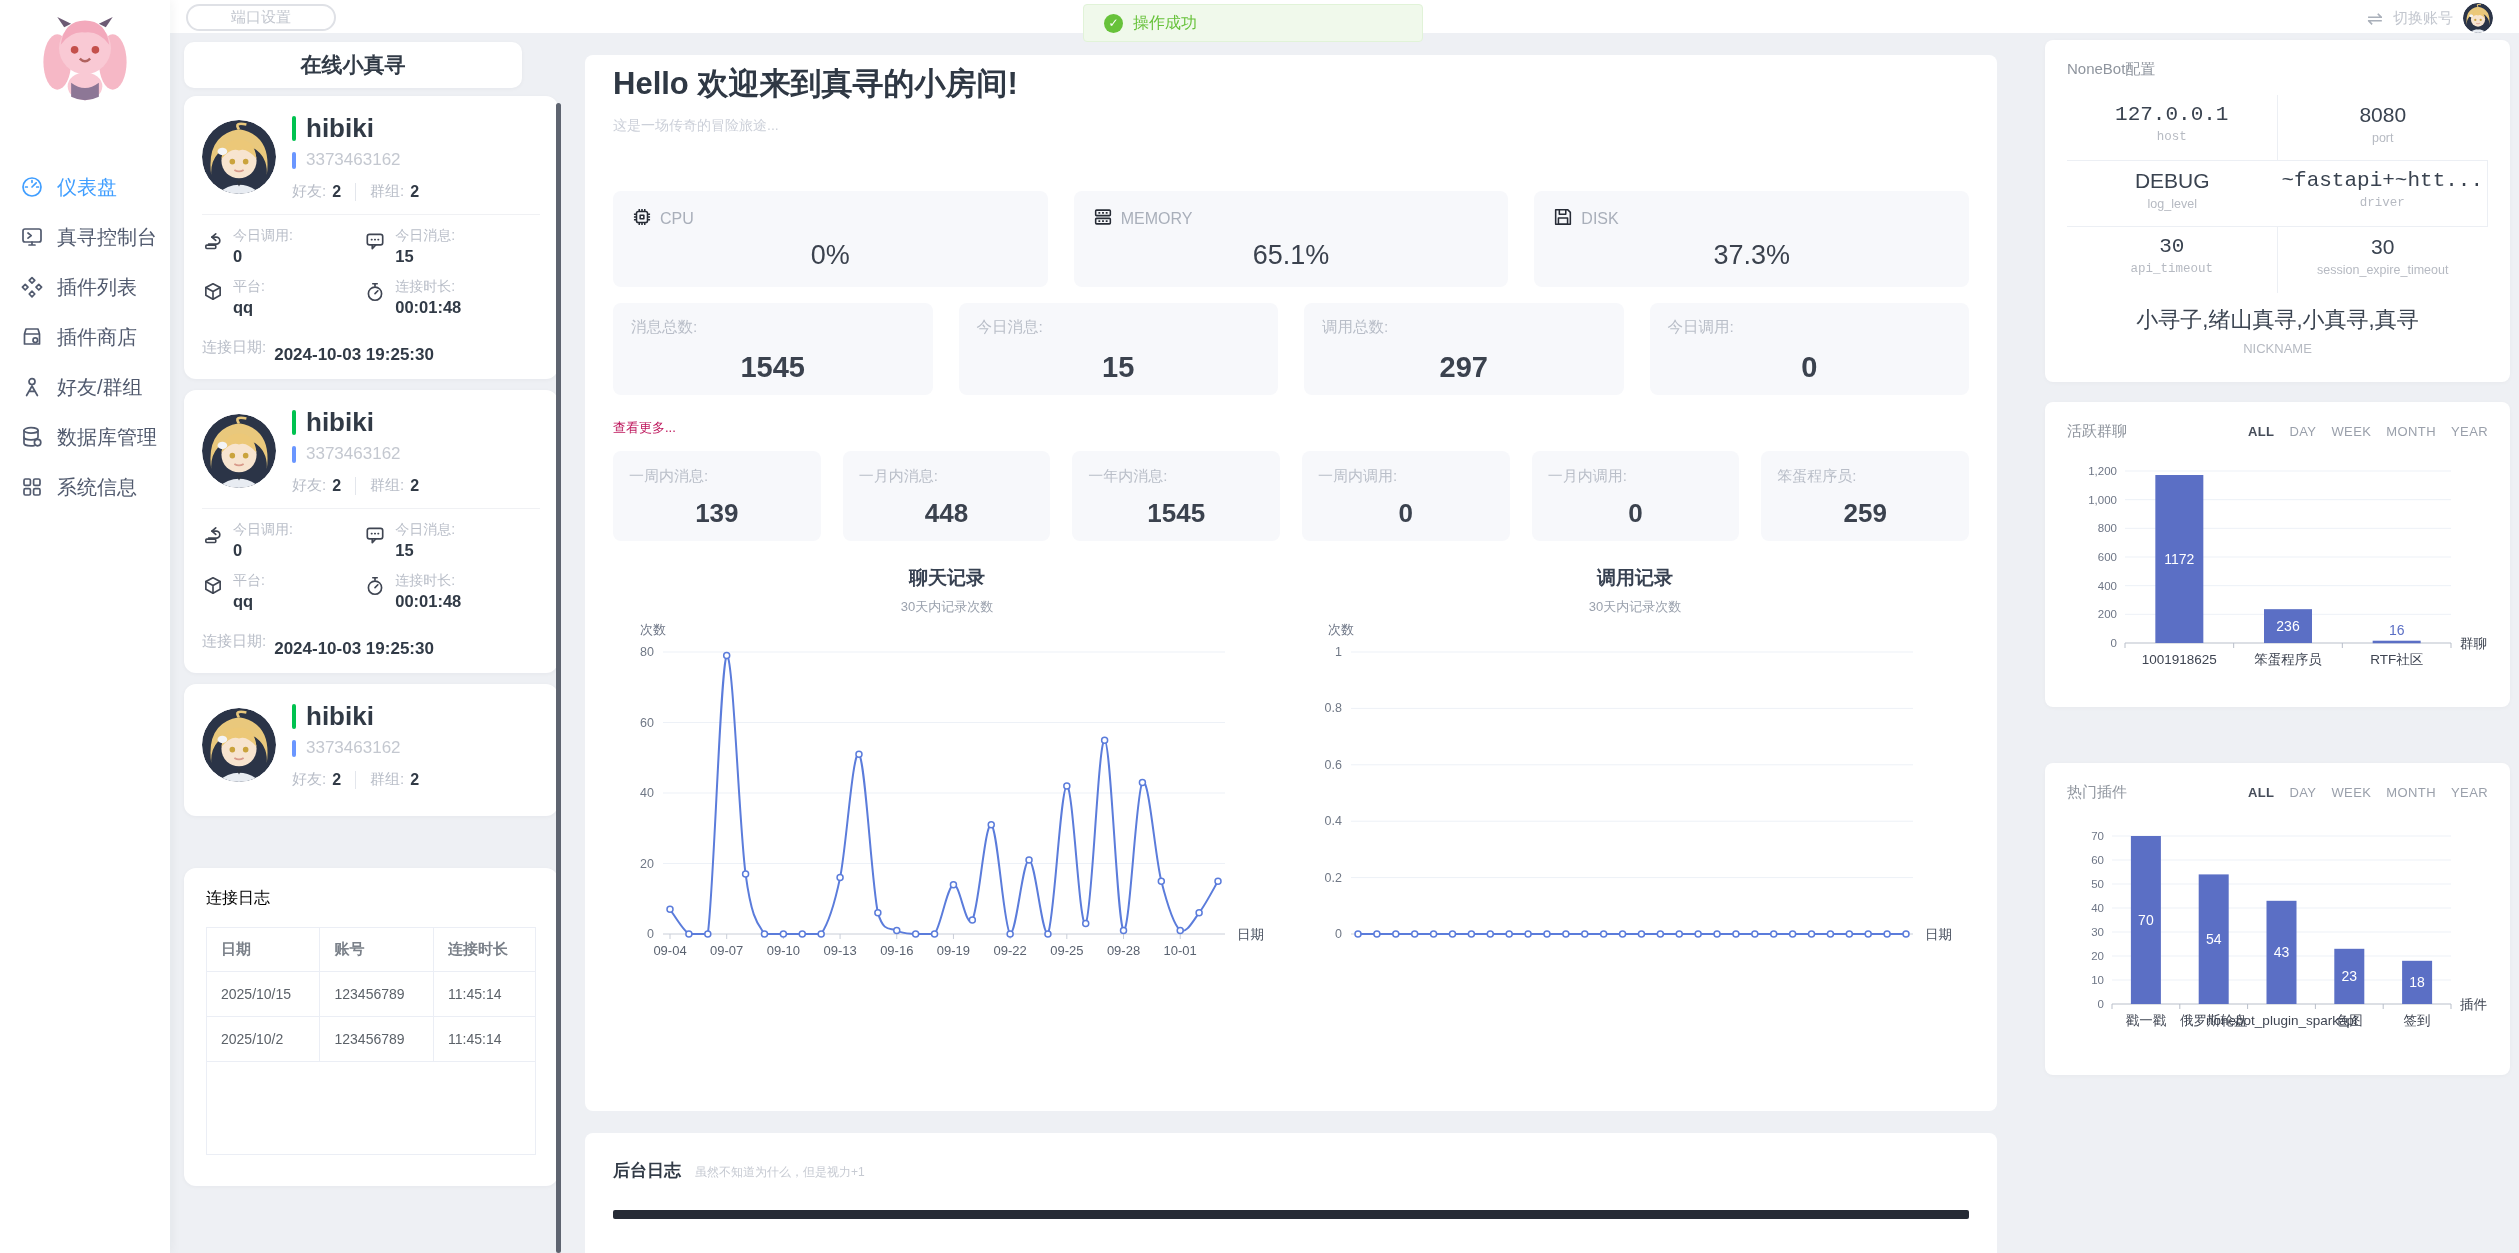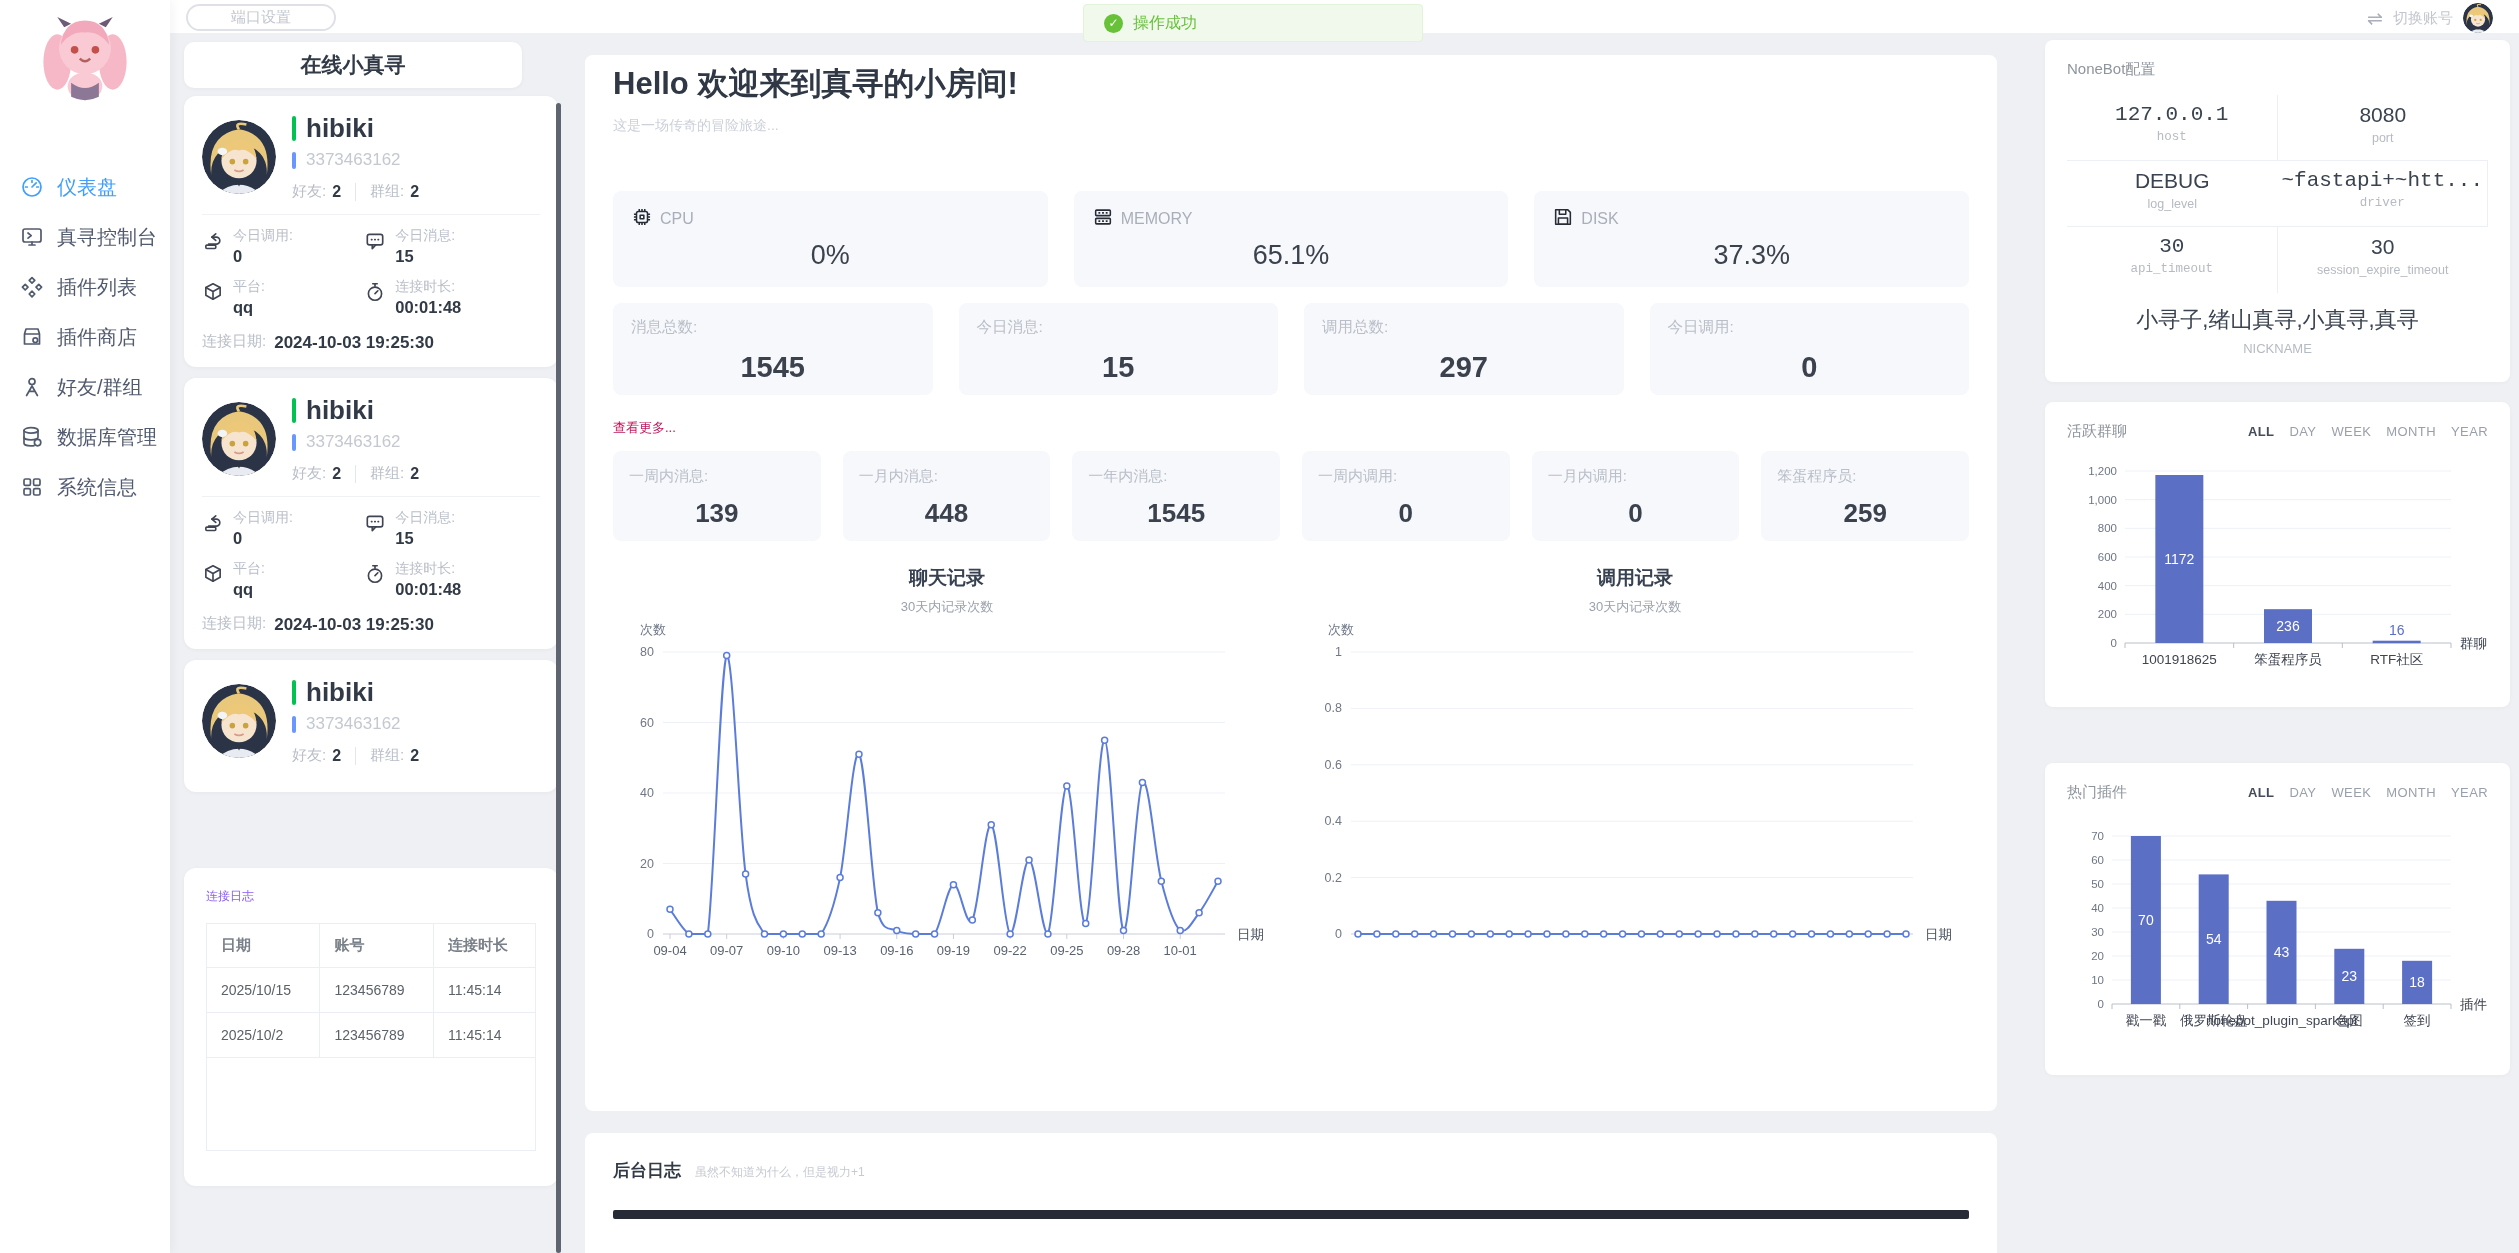--- a/index.html
+++ b/index.html
@@ -59,25 +59,25 @@
   .bc-hr { border:none; border-top:1px solid #f0f1f4; margin:13px 0 12px; }
   .bc-stats { display:grid; grid-template-columns:48% 52%; row-gap:12px; }
   .stat { display:flex; align-items:flex-start; }
   .stat-ico { width:22px; height:22px; margin-right:9px; margin-top:3px; flex:none; }
   .stat-ico svg { width:22px; height:22px; stroke:#3f4552; fill:none; stroke-width:1.5;
                   stroke-linecap:round; stroke-linejoin:round; }
   .stat-label { font-size:14px; color:#b9bec8; }
   .stat-val { font-size:16.5px; font-weight:700; color:#313a46; margin-top:2px; }
   .bc-foot { margin-top:12px; display:flex; align-items:center; }
   .bc-foot .stat-label { font-size:15px; margin-right:8px; }
-  .bc-foot .stat-val { margin-top:4px; font-size:17px; }
+  .bc-foot .stat-val { margin-top:16px; font-size:17px; }
 
   .log-card { position:absolute; left:184px; top:868px; width:374px; height:318px; background:#fff;
               border-radius:12px; padding:20px 22px; box-shadow:0 1px 4px rgba(31,35,41,.04); }
-  .log-title { font-size:12px; color:#8b5cf6; }
+  .log-title { font-size:16px; color:#000000; }
   .log-box { margin-top:18px; border:1px solid #ebeef5; height:228px; overflow:hidden; }
   .log-box table { width:100%; border-collapse:collapse; }
   .log-box th { text-align:left; font-size:15px; color:#7a8089; font-weight:700; padding:12px 14px;
                 border-bottom:1px solid #ebeef5; border-right:1px solid #ebeef5; height:42px; }
   .log-box th:last-child, .log-box td:last-child { border-right:none; }
   .log-box td { font-size:14px; color:#5c6269; padding:14px 14px; border-bottom:1px solid #ebeef5;
                 border-right:1px solid #ebeef5; height:44px; }
   .col2-scrollbar { position:absolute; left:556px; top:103px; width:5px; height:1150px; background:#5e6470;
                     border-radius:3px; z-index:6; }
 

